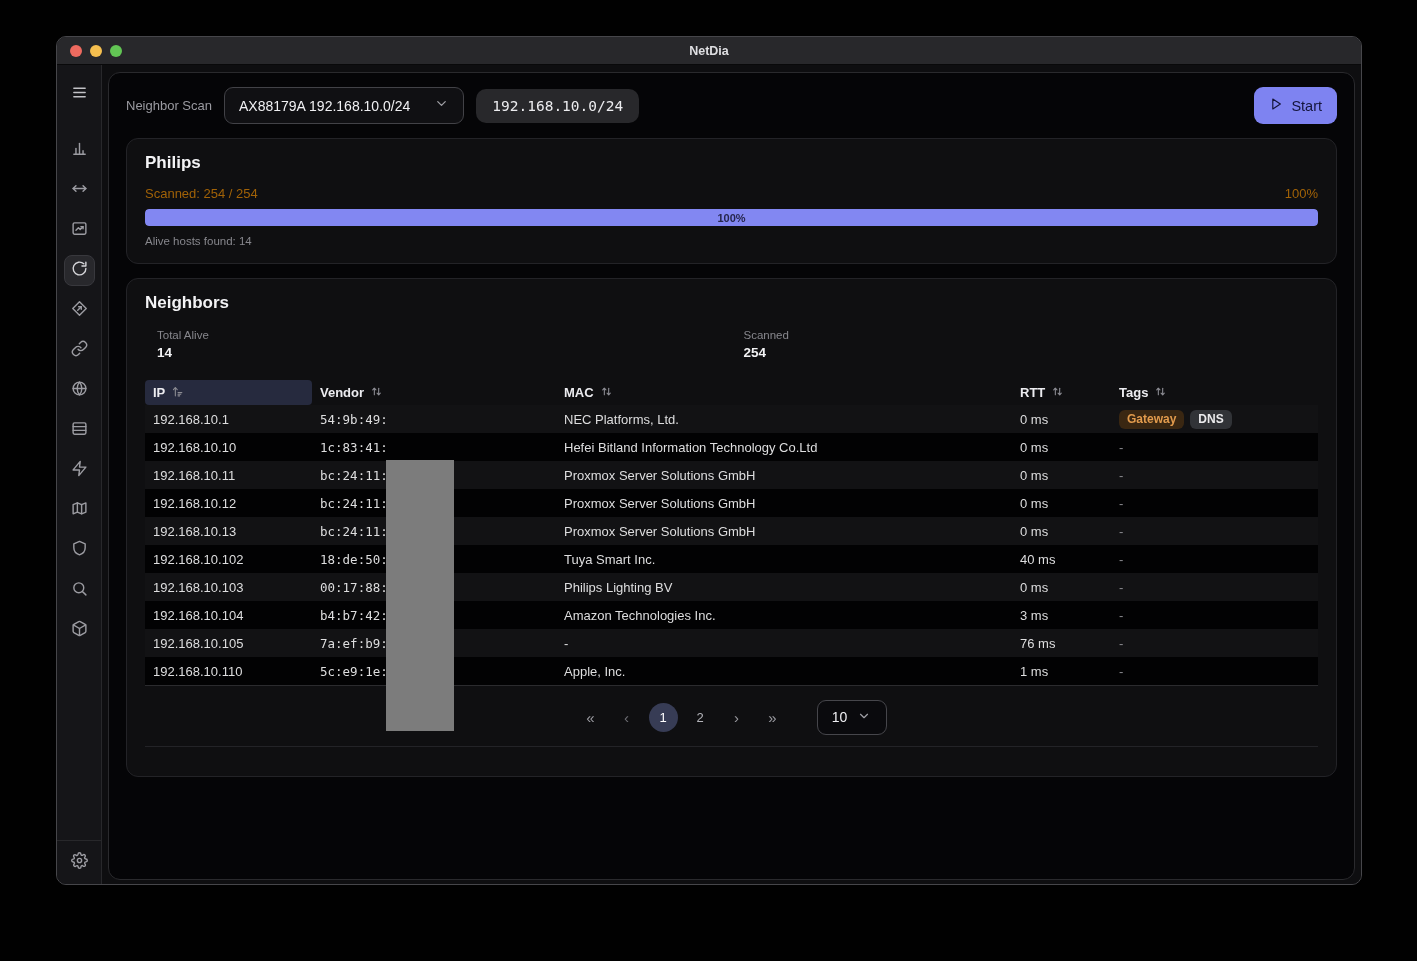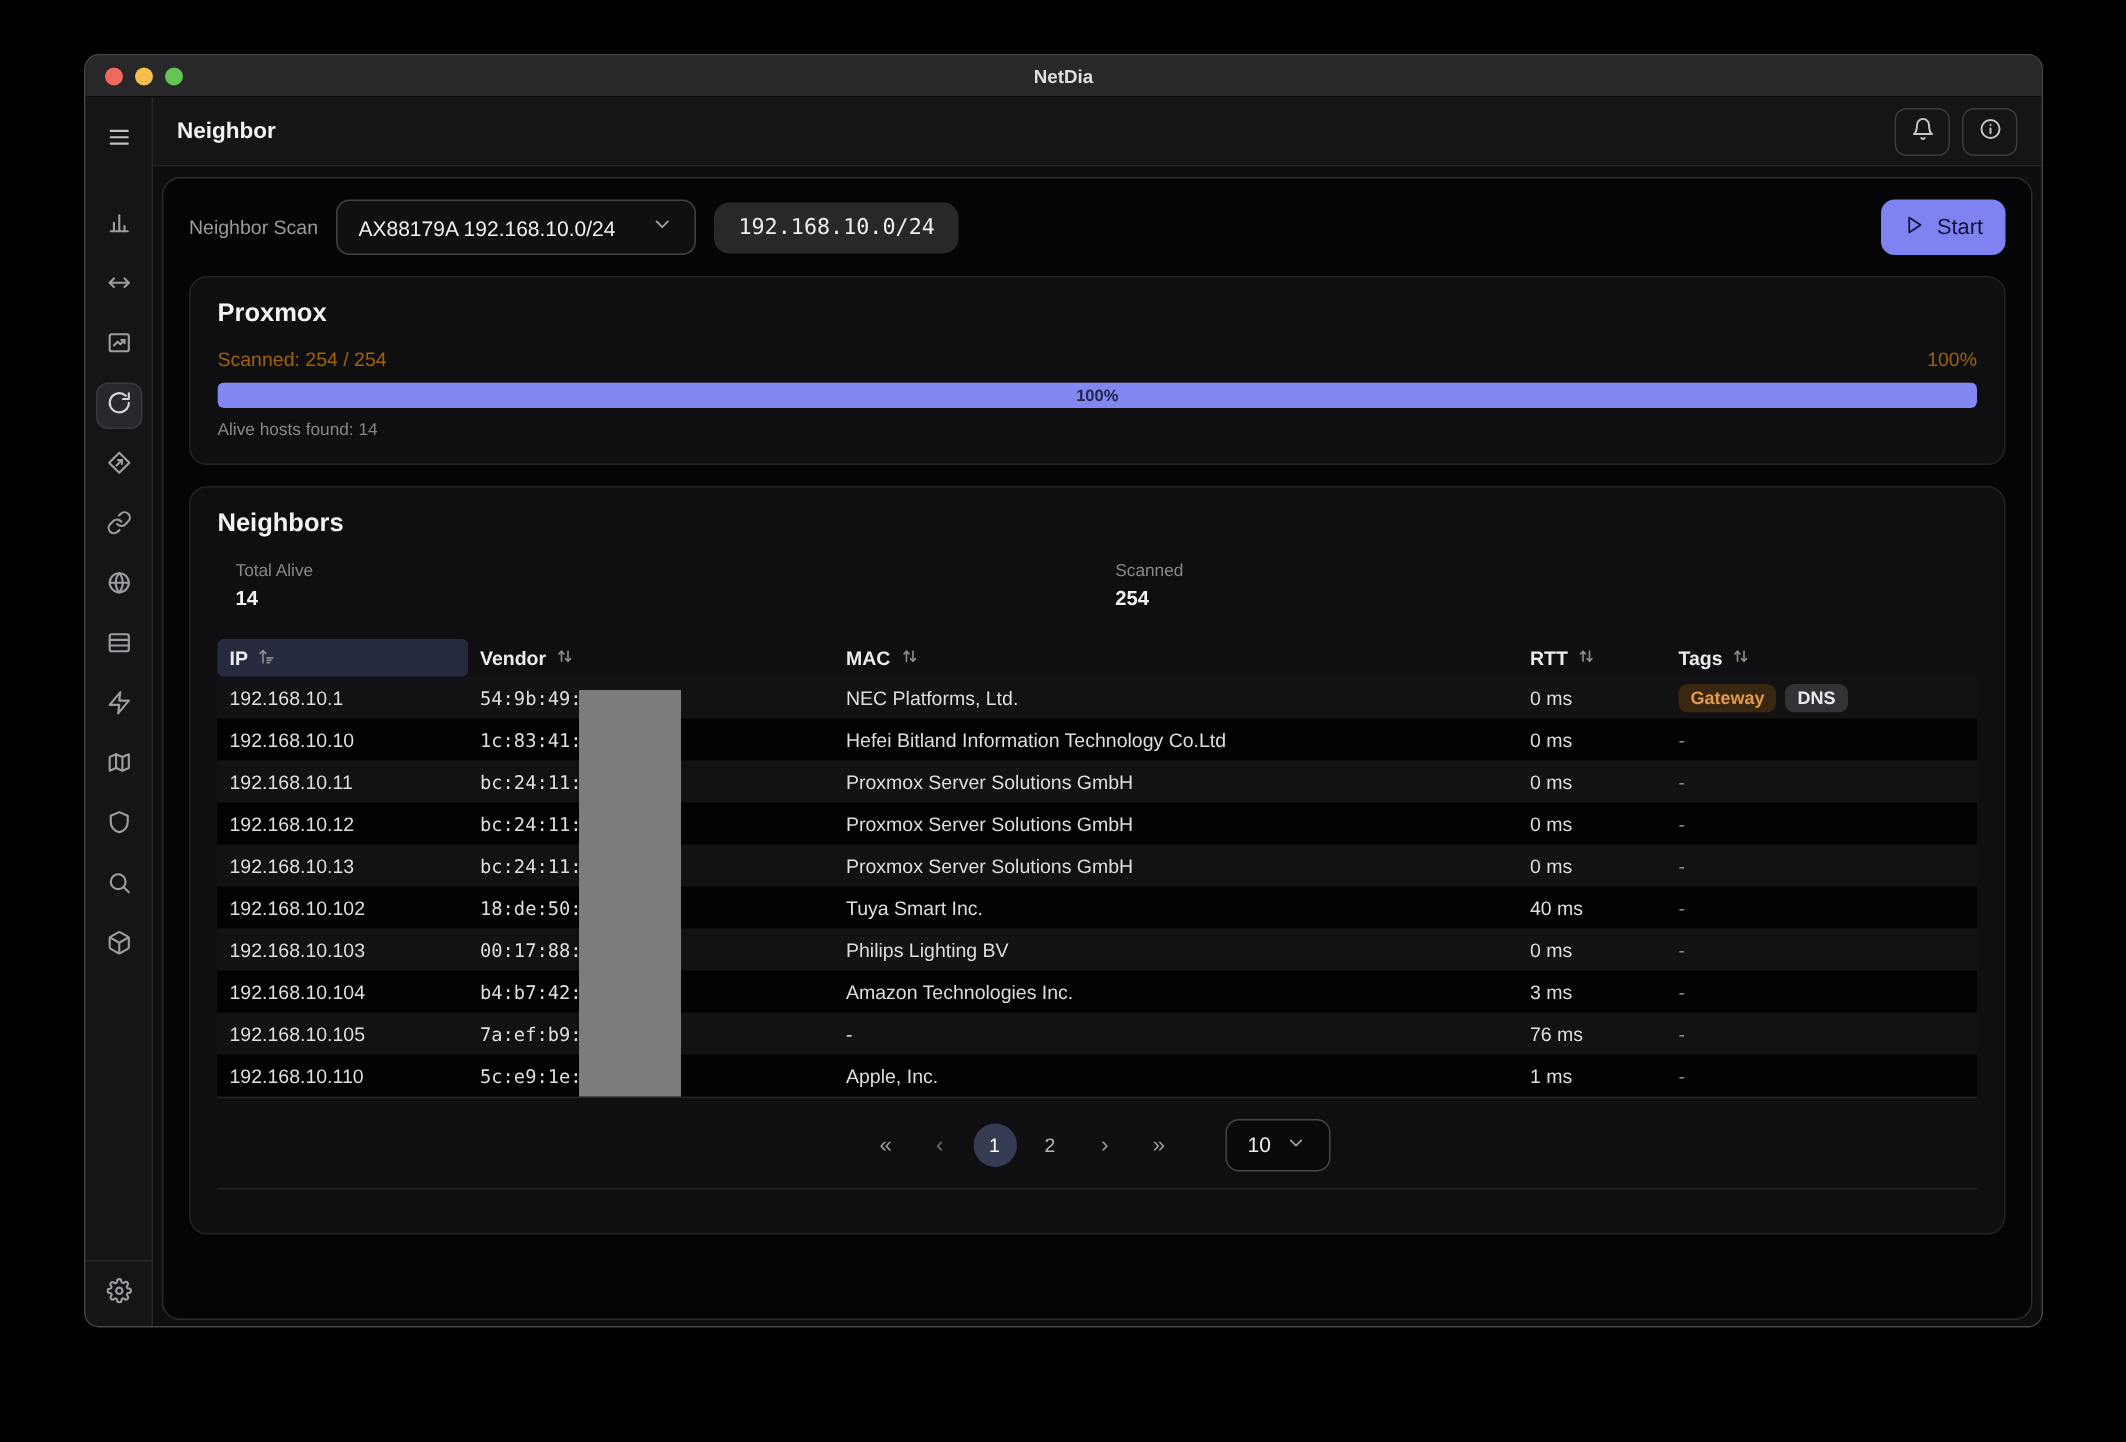--- a/index.html
+++ b/index.html
@@ -230,38 +230,20 @@
           <span class="sb-item">
             <span><svg viewBox="0 0 24 24" fill="none" stroke="currentColor" stroke-width="2" stroke-linecap="round" stroke-linejoin="round">
                   <circle cx="12" cy="12" r="3"></circle>
                   <path d="M19.4 15a1.65 1.65 0 0 0 .33 1.82l.06.06a2 2 0 1 1-2.83 2.83l-.06-.06a1.65 1.65 0 0 0-1.82-.33 1.65 1.65 0 0 0-1 1.51V21a2 2 0 0 1-4 0v-.09a1.65 1.65 0 0 0-1-1.51 1.65 1.65 0 0 0-1.82.33l-.06.06a2 2 0 1 1-2.83-2.83l.06-.06a1.65 1.65 0 0 0 .33-1.82 1.65 1.65 0 0 0-1.51-1H3a2 2 0 0 1 0-4h.09a1.65 1.65 0 0 0 1.51-1 1.65 1.65 0 0 0-.33-1.82l-.06-.06a2 2 0 1 1 2.83-2.83l.06.06a1.65 1.65 0 0 0 1.82.33h.01a1.65 1.65 0 0 0 1-1.51V3a2 2 0 0 1 4 0v.09a1.65 1.65 0 0 0 1 1.51h.01a1.65 1.65 0 0 0 1.82-.33l.06-.06a2 2 0 1 1 2.83 2.83l-.06.06a1.65 1.65 0 0 0-.33 1.82v.01a1.65 1.65 0 0 0 1.51 1H21a2 2 0 0 1 0 4h-.09a1.65 1.65 0 0 0-1.51 1z"></path>
                 </svg></span>
           </span>
         </div>
       </div>
 
       <div class="right-col">
-        <div class="page-header">
-          <div class="page-title">Neighbor</div>
-          <div class="header-actions">
-            <button class="icon-btn">
-              <span><svg viewBox="0 0 24 24" fill="none" stroke="currentColor" stroke-width="2" stroke-linecap="round" stroke-linejoin="round">
-                    <path d="M18 8a6 6 0 0 0-12 0c0 7-3 9-3 9h18s-3-2-3-9"></path>
-                    <path d="M13.7 21a2 2 0 0 1-3.4 0"></path>
-                  </svg></span>
-            </button>
-            <button class="icon-btn">
-              <span><svg viewBox="0 0 24 24" fill="none" stroke="currentColor" stroke-width="2" stroke-linecap="round" stroke-linejoin="round">
-                    <circle cx="12" cy="12" r="9"></circle>
-                    <line x1="12" y1="8" x2="12" y2="8.02"></line>
-                    <line x1="12" y1="11.5" x2="12" y2="16"></line>
-                  </svg></span>
-            </button>
-          </div>
-        </div>
 
         <div class="content">
           <div class="panel">
 
             <div class="scan-row">
               <span class="scan-label">Neighbor Scan</span>
               <div class="iface-select">
                 <span class="val">AX88179A 192.168.10.0/24</span>
                 <span><svg viewBox="0 0 24 24" fill="none" stroke="currentColor" stroke-width="2" stroke-linecap="round" stroke-linejoin="round">
                       <polyline points="6 9 12 15 18 9"></polyline>
@@ -270,21 +252,21 @@
               <div class="subnet-chip">192.168.10.0/24</div>
               <button class="start-btn">
                 <span><svg viewBox="0 0 24 24" fill="none" stroke="currentColor" stroke-width="2" stroke-linecap="round" stroke-linejoin="round">
                       <polygon points="6.5 3.5 19.5 12 6.5 20.5 6.5 3.5"></polygon>
                     </svg></span>
                 <span>Start</span>
               </button>
             </div>
 
             <div class="card">
-              <div class="card-title">Proxmox</div>
+              <div class="card-title">Philips</div>
               <div class="prog-meta">
                 <span>Scanned: 254 / 254</span>
                 <span>100%</span>
               </div>
               <div class="prog-track">
                 <div class="prog-fill" id="prog-fill" style="width: 100%;">
                   <span>100%</span>
                 </div>
               </div>
               <div class="prog-alive">Alive hosts found: 14</div>

